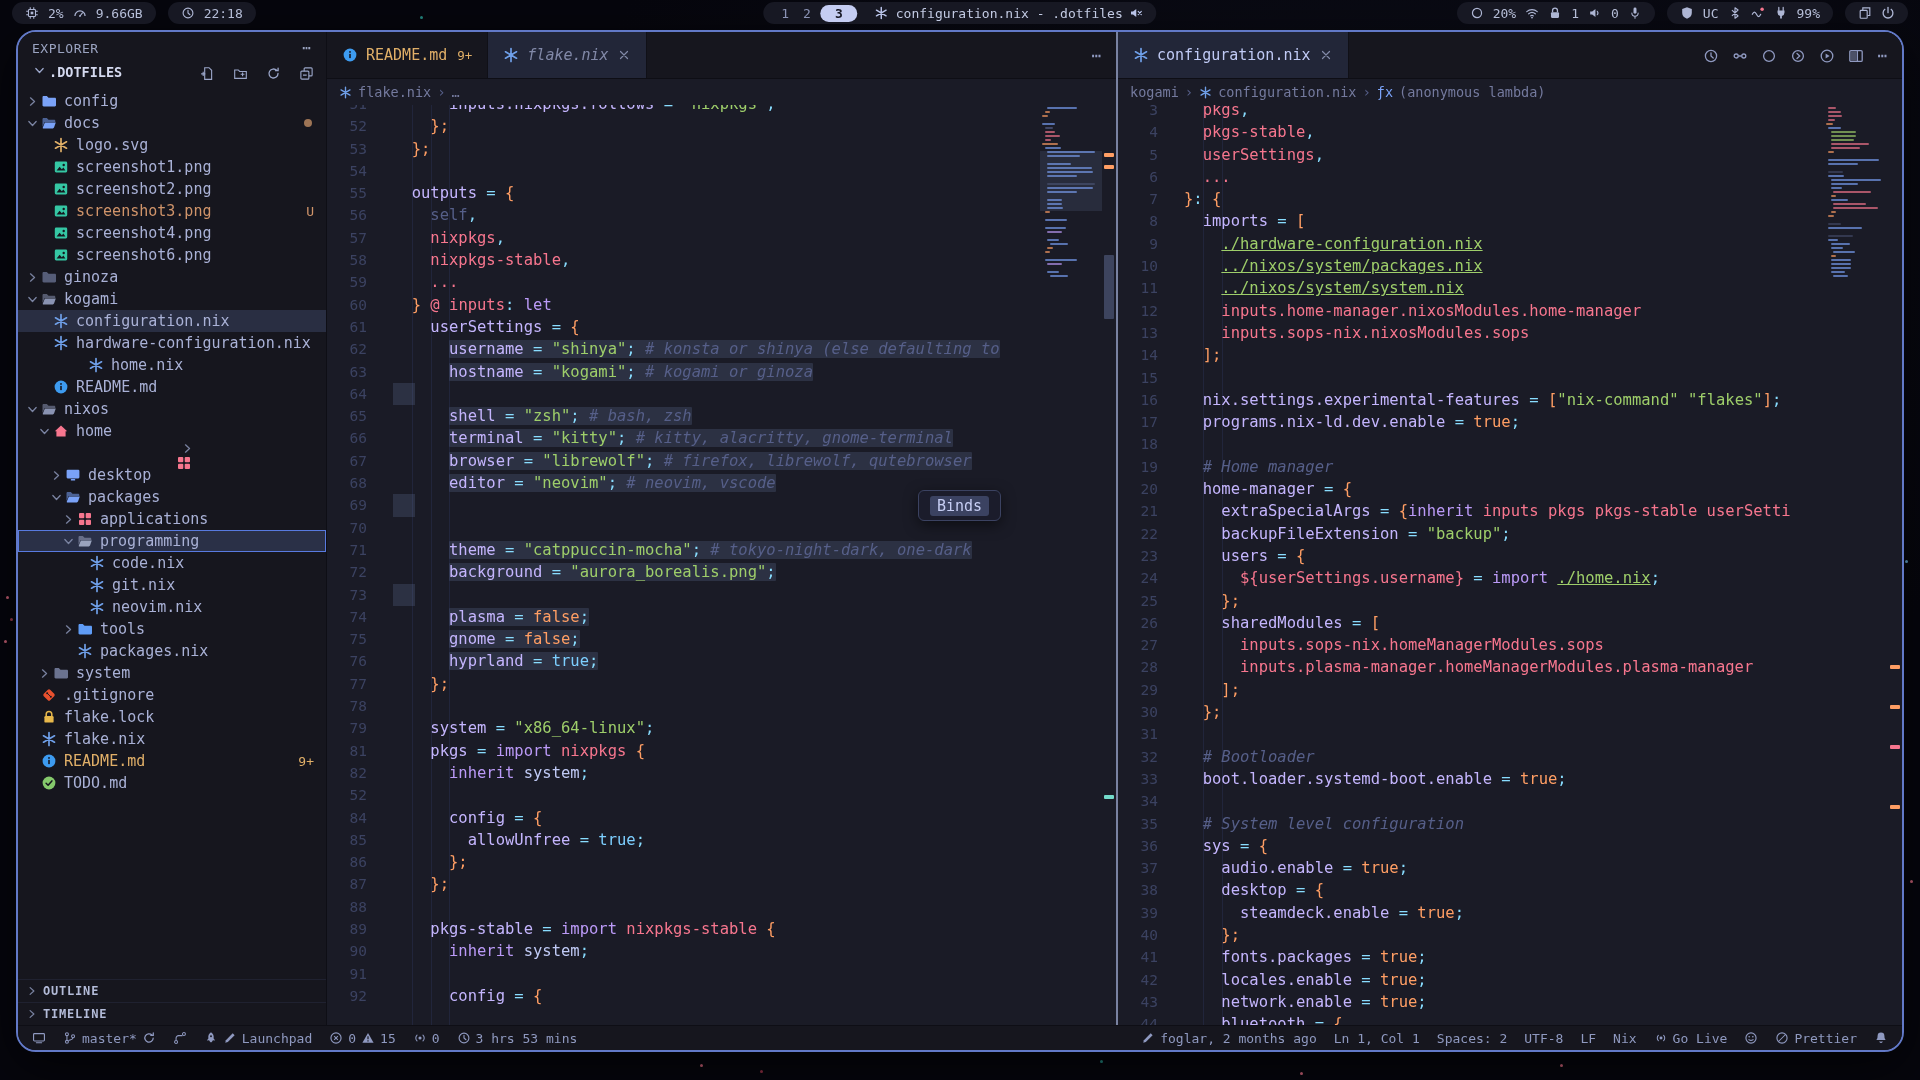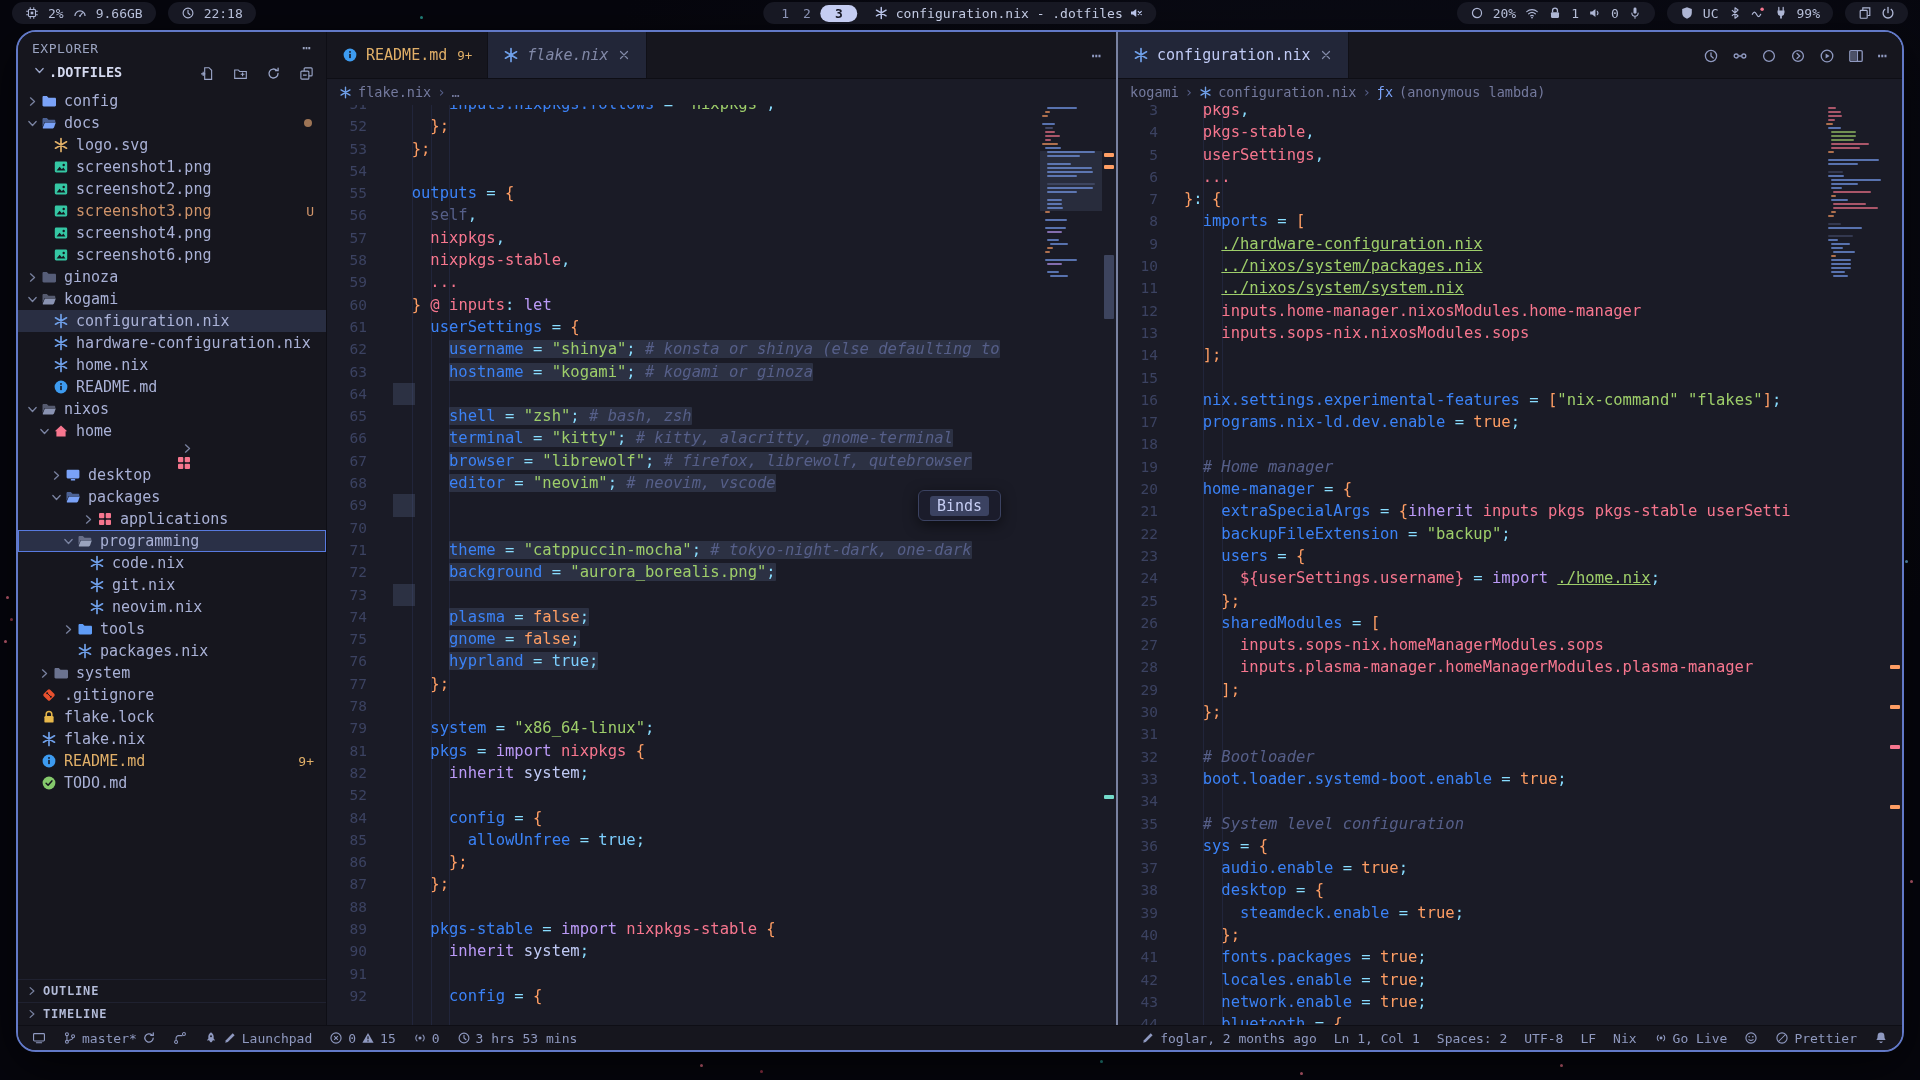--- a/index.html
+++ b/index.html
@@ -60,21 +60,21 @@
   .kebabtxt{font-size:16px;letter-spacing:1px;color:#8f99c0}
   .crumbs{height:26px;flex:none;display:flex;align-items:center;gap:6px;padding:0 12px;font-size:13.5px;color:#747a9e;background:#1a1b26;white-space:nowrap}
   .crumbs .ic{width:13px;height:13px}
   .crumbs .sep{color:#565f89;font-size:14px}
   .codewrap{flex:1;position:relative;overflow:hidden;min-height:0}
   .codebody{position:relative}
   .guide{position:absolute;top:0;bottom:0;width:1px;background:#21253b}
   .cl{display:flex;height:22.3px;line-height:22.3px;font-size:15.5px;white-space:pre}
   .ln{width:40px;flex:none;text-align:right;color:#3b4261;font-size:14.5px}
   .lc{margin-left:26px;display:inline-block}
-  .tk-id{color:#3b82f6}.tk-kw{color:#bb9af7}.tk-str{color:#9ece6a}.tk-var{color:#f7768e}
+  .tk-id{color:#c4b5fd}.tk-kw{color:#bb9af7}.tk-str{color:#9ece6a}.tk-var{color:#f7768e}
   .tk-cmt{color:#565f89;font-style:italic}.tk-brace{color:#ff9e64}.tk-punc{color:#89ddff}
   .tk-plain{color:#c0caf5}.tk-boolo{color:#ff9e64}.tk-boolb{color:#7dcfff}
   .tk-grey{color:#565f89}.tk-link{color:#9ece6a;text-decoration:underline}.tk-ws{color:#c0caf5}
   .selband{background:rgba(130,147,200,.18);border-radius:1px}
   .selnl{display:inline-block;width:22px;height:22.3px;background:rgba(130,147,200,.18);vertical-align:top}
   .minimap{position:absolute;top:2px;right:14px;width:62px;z-index:2}
   .mmrow{height:2px;margin-bottom:2px;display:flex}
   .mmbar{height:2px;border-radius:1px;opacity:.65}
   .mmsel{position:absolute;left:0;right:0;background:rgba(130,147,200,.14)}
   .ruler{position:absolute;top:0;right:0;width:14px;bottom:0;z-index:2}
@@ -506,21 +506,21 @@
               </svg>
               <span class="lbl">configuration.nix</span>
             </div>
             <div class="trow" style="padding-left: 18px;">
               <span class="chevbox"></span>
               <svg class="ic fic" style="color: rgb(111, 159, 232); width: 16px; height: 16px;">
                 <use href="#s-nix"></use>
               </svg>
               <span class="lbl">hardware-configuration.nix</span>
             </div>
-            <div class="trow" style="padding-left: 18px;">
+            <div class="trow" style="padding-left: 34px; margin-left: 19px;">
               <span class="chevbox"></span>
               <svg class="ic fic" style="color: rgb(111, 159, 232); width: 16px; height: 16px;">
                 <use href="#s-nix"></use>
               </svg>
               <span class="lbl">home.nix</span>
             </div>
             <div class="trow" style="padding-left: 18px;">
               <span class="chevbox"></span>
               <svg class="ic fic" style="color: rgb(61, 155, 240); width: 16px; height: 16px;">
                 <use href="#s-info"></use>
@@ -575,21 +575,21 @@
               <span class="chevbox">
                 <svg class="ic rot" style="color: rgb(121, 130, 160); width: 13px; height: 13px;">
                   <use href="#s-chev"></use>
                 </svg>
               </span>
               <svg class="ic fic" style="color: rgb(122, 162, 247); width: 16px; height: 16px;">
                 <use href="#s-folder-open"></use>
               </svg>
               <span class="lbl">packages</span>
             </div>
-            <div class="trow" style="padding-left: 42px; margin-left: 20px;">
+            <div class="trow" style="padding-left: 42px;">
               <span class="chevbox">
                 <svg class="ic" style="color: rgb(121, 130, 160); width: 13px; height: 13px;">
                   <use href="#s-chev"></use>
                 </svg>
               </span>
               <svg class="ic fic" style="color: rgb(247, 118, 142); width: 16px; height: 16px;">
                 <use href="#s-grid"></use>
               </svg>
               <span class="lbl">applications</span>
             </div>

